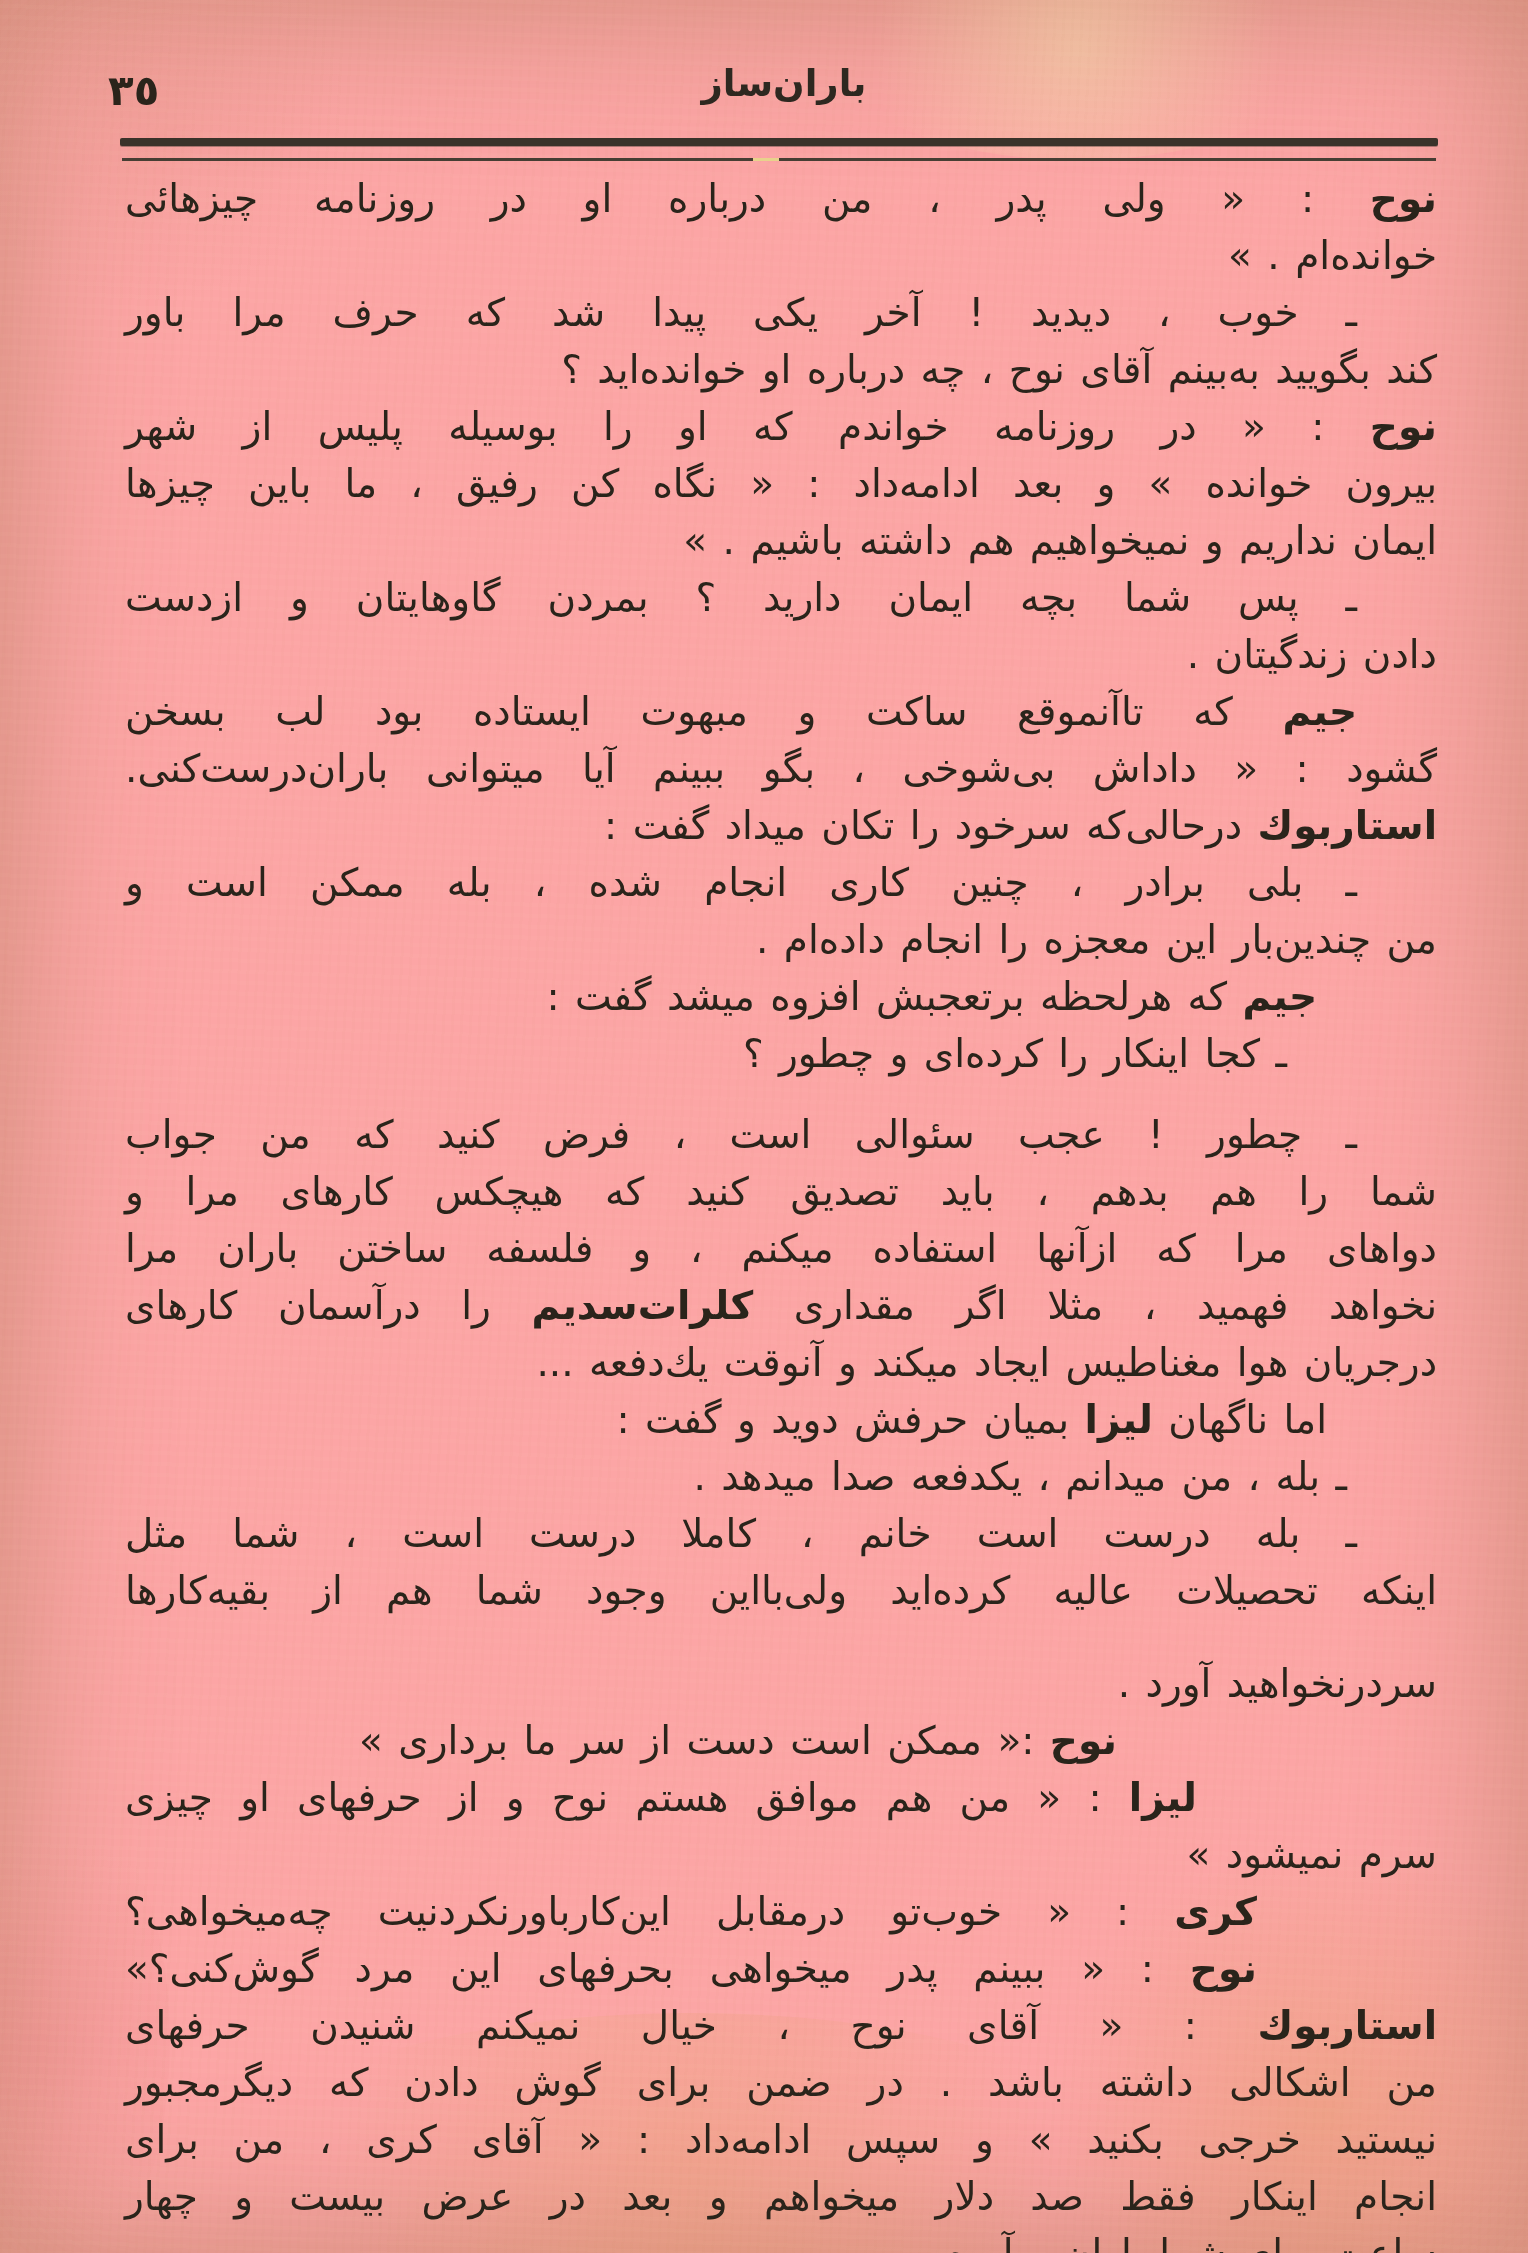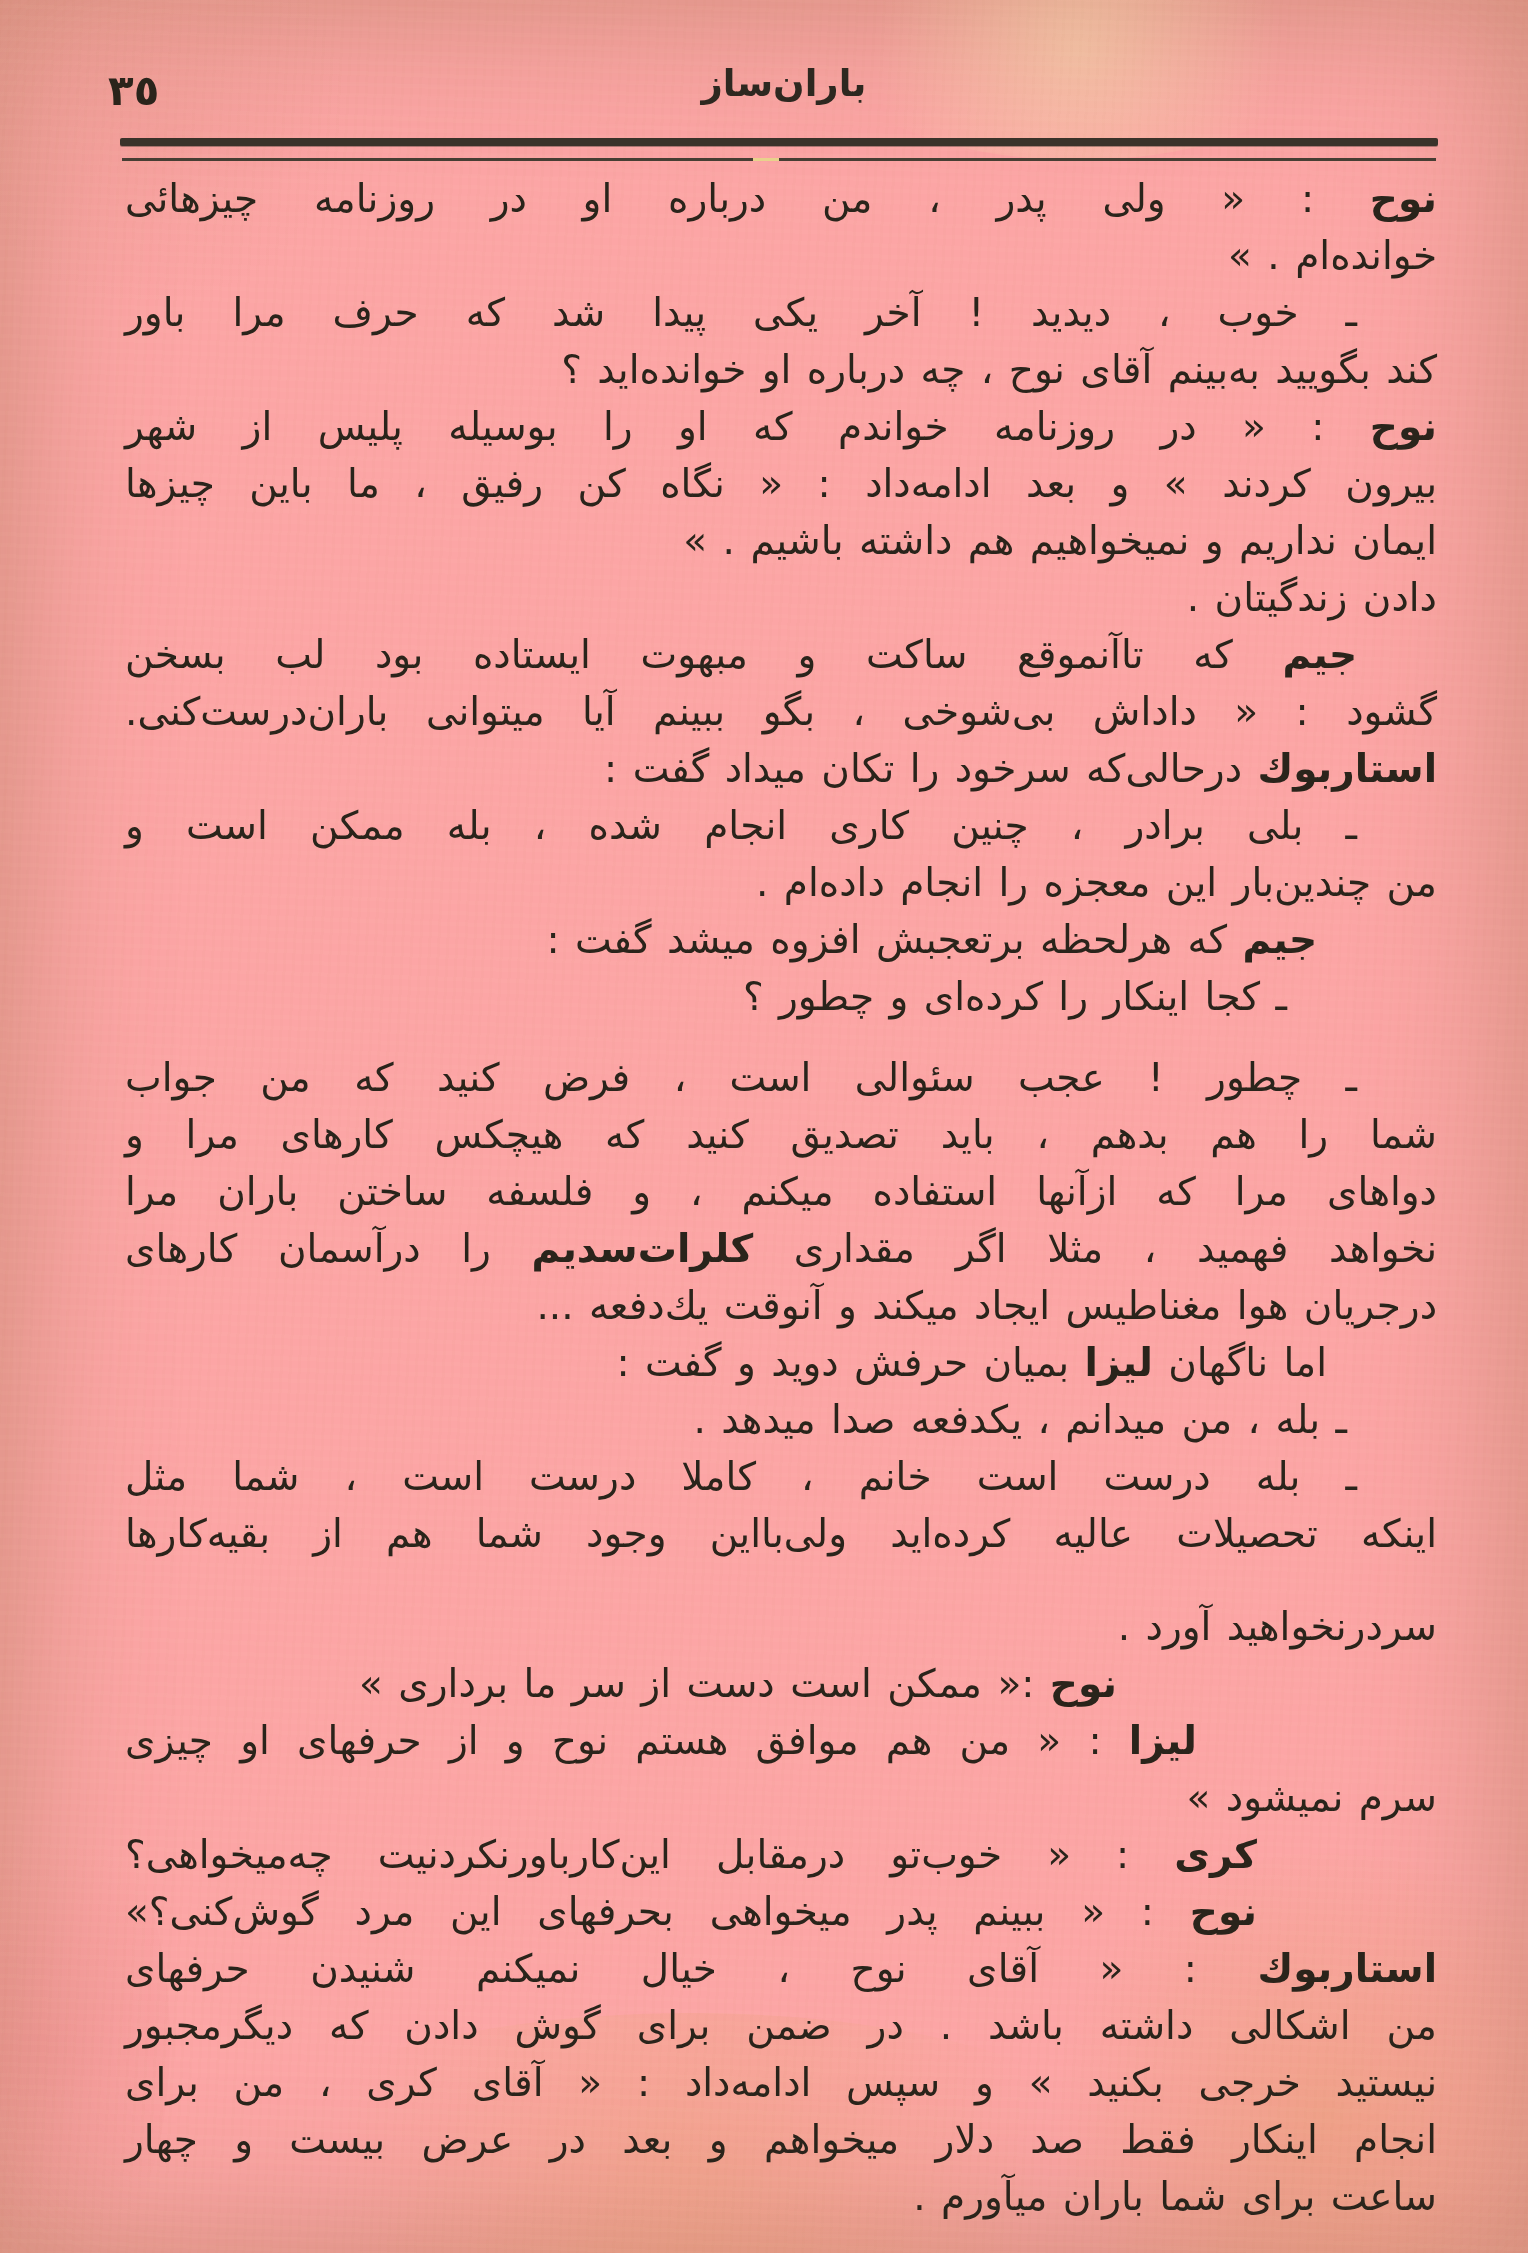--- a/index.html
+++ b/index.html
@@ -63,22 +63,23 @@
   </div>
   <div class="rule-thick"></div>
   <div class="rule-thin"></div>
 
   <div class="content" id="content">
       <div class="line j" style="padding-right: 0px;"><b>نوح</b><span> : « ولی پدر ، من درباره او در روزنامه چیزهائی</span></div>
       <div class="line r" style="padding-right: 0px;"><span>خوانده‌ام . »</span></div>
       <div class="line j" style="padding-right: 80px;"><span>ـ خوب ، دیدید ! آخر یکی پیدا شد که حرف مرا باور</span></div>
       <div class="line r" style="padding-right: 0px;"><span>کند بگویید به‌بینم آقای نوح ، چه درباره او خوانده‌اید ؟</span></div>
       <div class="line j" style="padding-right: 0px;"><b>نوح</b><span> : « در روزنامه خواندم که او را بوسیله پلیس از شهر</span></div>
-      <div class="line j" style="padding-right: 0px;"><span>بیرون کردند » و بعد ادامه‌داد : « نگاه کن رفیق ، ما باین چیزها</span></div>
+      <div class="line j" style="padding-right: 0px;"><span>بیرون خوانده » و بعد ادامه‌داد : « نگاه کن رفیق ، ما باین چیزها</span></div>
       <div class="line r" style="padding-right: 0px;"><span>ایمان نداریم و نمیخواهیم هم داشته باشیم . »</span></div>
+      <div class="line j" style="padding-right: 80px;"><span>ـ پس شما بچه ایمان دارید ؟ بمردن گاوهایتان و ازدست</span></div>
       <div class="line r" style="padding-right: 0px;"><span>دادن زندگیتان .</span></div>
       <div class="line j" style="padding-right: 80px;"><b>جیم</b><span> که تاآنموقع ساکت و مبهوت ایستاده بود لب بسخن</span></div>
       <div class="line j" style="padding-right: 0px;"><span>گشود : « داداش بی‌شوخی ، بگو ببینم آیا میتوانی باران‌درست‌کنی.</span></div>
       <div class="line r" style="padding-right: 0px;"><b>استاربوك</b><span> درحالی‌که سرخود را تکان میداد گفت :</span></div>
       <div class="line j" style="padding-right: 80px;"><span>ـ بلی برادر ، چنین کاری انجام شده ، بله ممکن است و</span></div>
       <div class="line r" style="padding-right: 0px;"><span>من چندین‌بار این معجزه را انجام داده‌ام .</span></div>
       <div class="line r" style="padding-right: 120px;"><b>جیم</b><span> که هرلحظه برتعجبش افزوه میشد گفت :</span></div>
       <div class="line r" style="padding-right: 150px;"><span>ـ کجا اینکار را کرده‌ای و چطور ؟</span></div>
       <div class="line j" style="padding-right: 80px; margin-top: 24px;"><span>ـ چطور ! عجب سئوالی است ، فرض کنید که من جواب</span></div>
       <div class="line j" style="padding-right: 0px;"><span>شما را هم بدهم ، باید تصدیق کنید که هیچکس کارهای مرا و</span></div>

